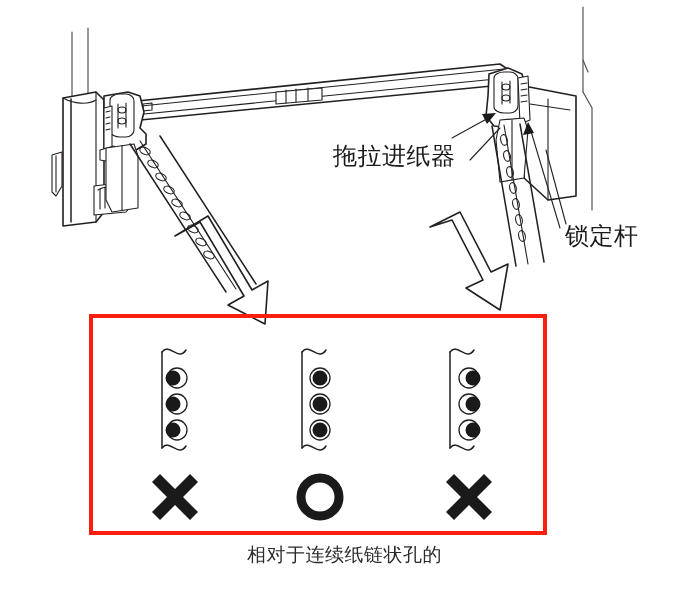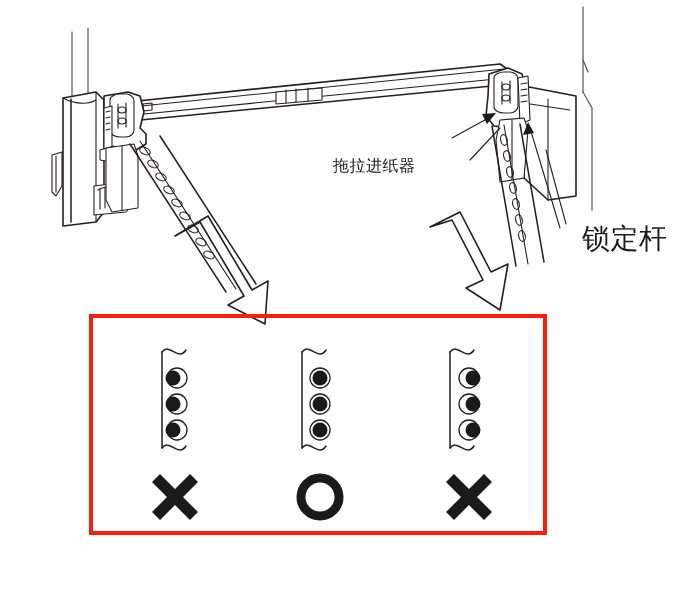--- a/index.html
+++ b/index.html
@@ -26,28 +26,27 @@
   }
   .lbl {
     position: absolute;
     color: #1a1a1a;
     white-space: nowrap;
     font-family: "DejaVu Sans", "Liberation Sans", sans-serif;
   }
   .lbl-tractor {
     left: 333px;
     top: 140px;
-    font-size: 16px;
+    font-size: 24px;
     letter-spacing: 0.5px;
-    margin-top: 16px;
   }
   .lbl-lock {
-    left: 582px;
+    left: 565px;
     top: 220px;
-    font-size: 28px;
+    font-size: 24px;
     letter-spacing: 0.5px;
   }
   .caption {
     position: absolute;
     left: 0;
     top: 541px;
     width: 689px;
     text-align: center;
     color: #2b2b2b;
     font-size: 19px;
@@ -266,15 +265,16 @@
       </g>
     </g>
 
   </svg>
 
   <div class="lbl lbl-tractor">拖拉进纸器</div>
 
   <div class="lbl lbl-lock">锁定杆</div>
 
   <div class="caption">
+    <span>相对于连续纸链状孔的</span>
   </div>
 
 </div>
 
 </body></html>

